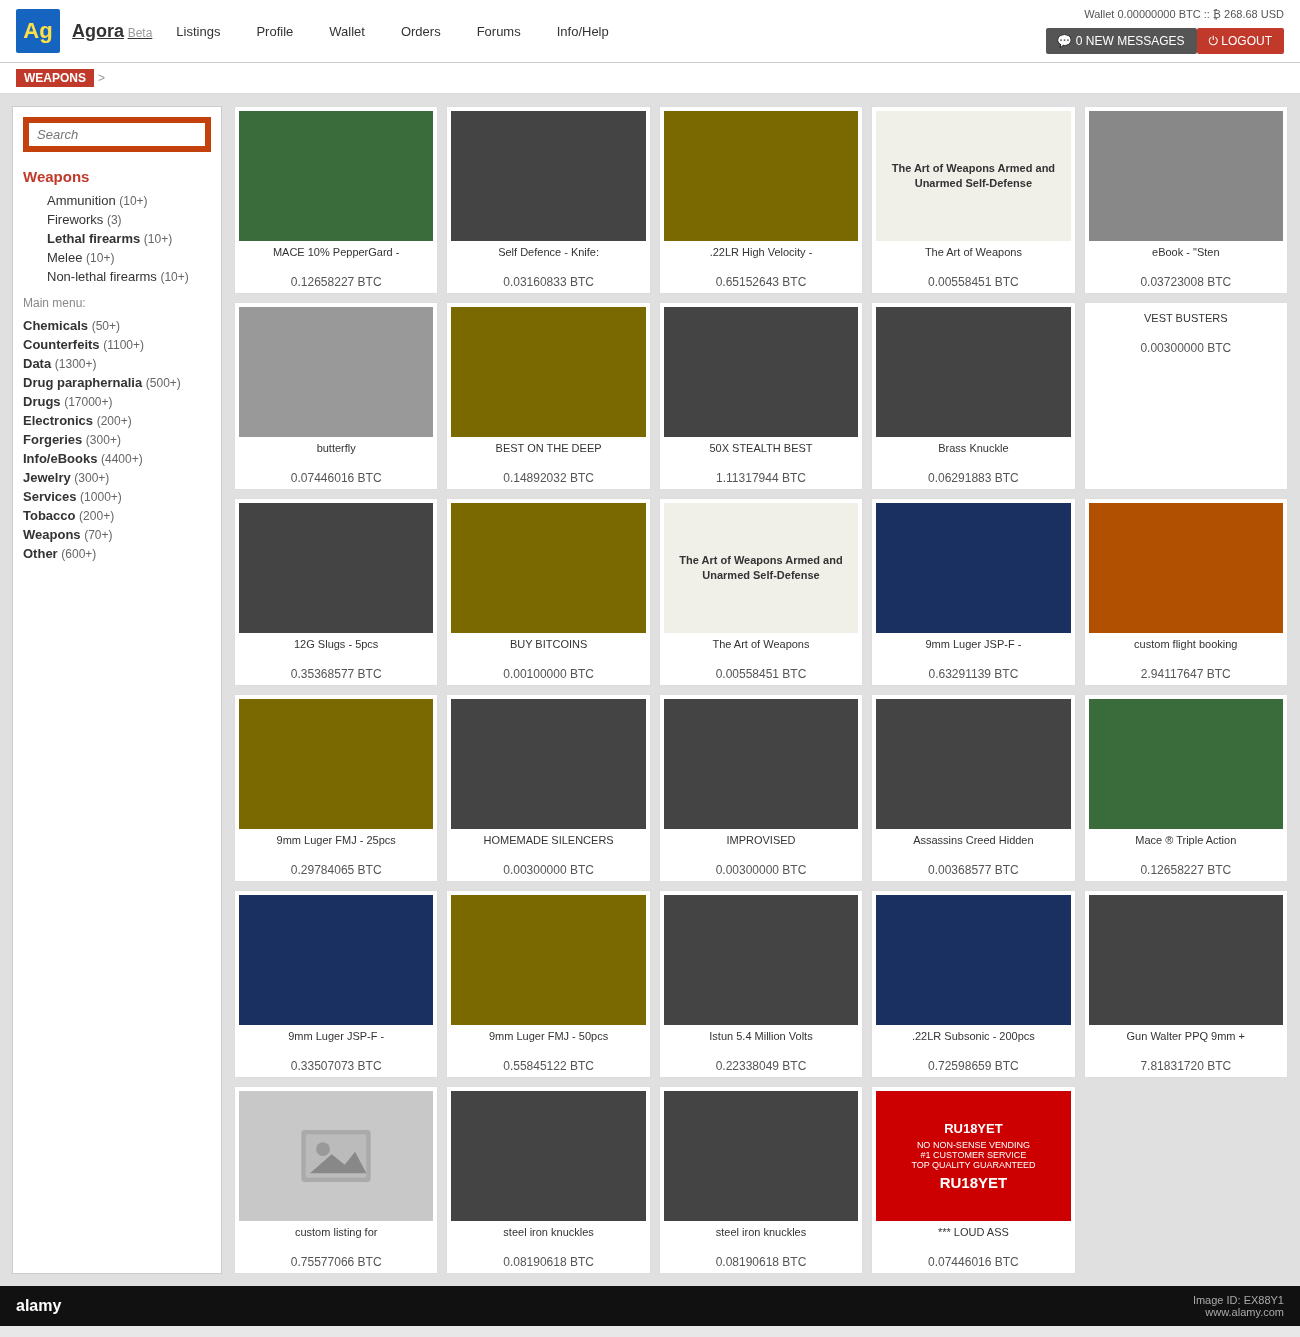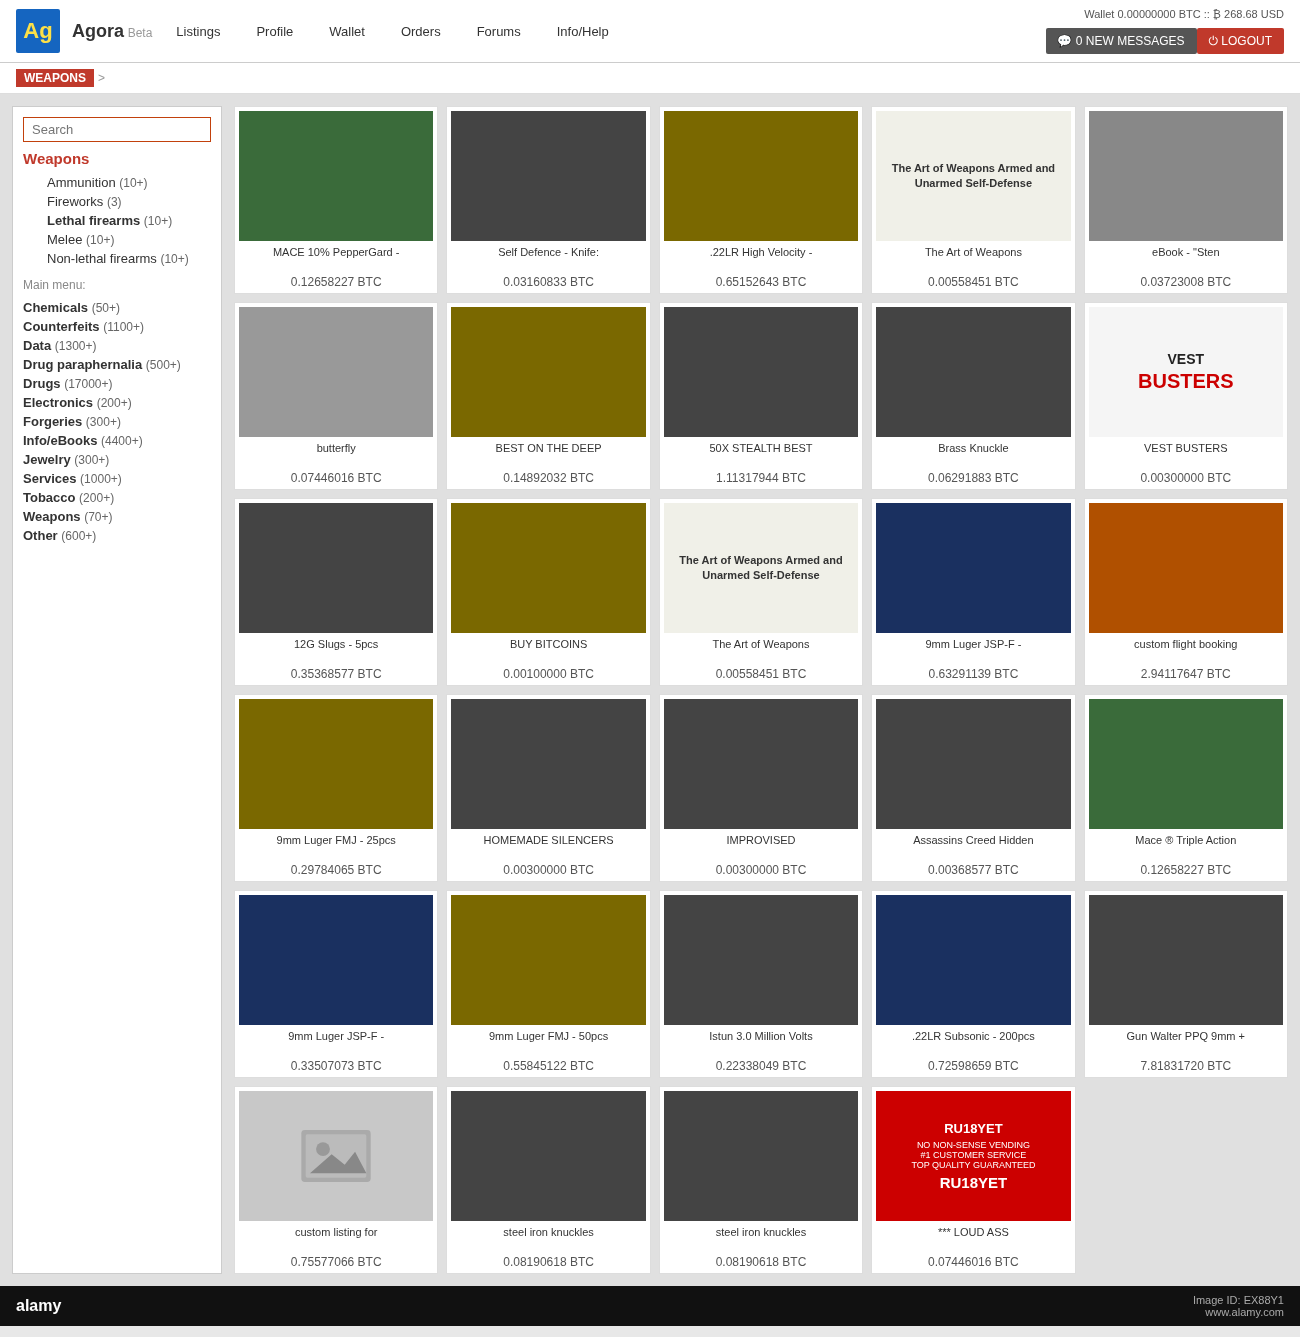--- a/index.html
+++ b/index.html
@@ -2,41 +2,41 @@
 <html><head>
   <meta charset="utf-8">
   <style>
     * { box-sizing: border-box; margin: 0; padding: 0; }
     body { font-family: Arial, sans-serif; font-size: 13px; background: #e8e8e8; color: #333; }
 
     
     .header { background: #fff; border-bottom: 1px solid #ccc; padding: 8px 16px; display: flex; align-items: center; justify-content: space-between; }
     .header-left { display: flex; align-items: center; gap: 12px; }
     .logo { background: #1565c0; color: #fde047; font-size: 22px; font-weight: bold; width: 44px; height: 44px; display: flex; align-items: center; justify-content: center; border-radius: 2px; }
-    .site-title { font-size: 18px; font-weight: bold; color: #333; }
+    .site-title { font-size: 18px; font-weight: bold; color: #333; text-decoration: underline; }
     .site-title span { font-size: 12px; color: #999; font-weight: normal; }
     .nav { display: flex; gap: 12px; }
     .nav a { padding: 6px 12px; text-decoration: none; color: #333; font-size: 13px; }
     .header-right { display: flex; align-items: center; gap: 8px; flex-direction: column; align-items: flex-end; }
     .wallet-info { font-size: 11px; color: #555; }
     .header-buttons { display: flex; }
     .btn-messages { background: #555; color: #fff; border: none; padding: 6px 12px; font-size: 12px; cursor: pointer; border-radius: 2px; }
     .btn-logout { background: #c0392b; color: #fff; border: none; padding: 6px 12px; font-size: 12px; cursor: pointer; border-radius: 2px; }
 
     
     .breadcrumb { background: #fff; padding: 6px 16px; border-bottom: 1px solid #ddd; display: flex; align-items: center; gap: 4px; }
     .breadcrumb-item { background: #c0392b; color: #fff; padding: 2px 8px; font-size: 12px; font-weight: bold; }
     .breadcrumb-sep { color: #999; font-size: 12px; }
 
     
     .main { display: flex; padding: 12px; gap: 12px; background: #e0e0e0; min-height: 900px; }
 
     
     .sidebar { width: 210px; min-width: 210px; background: #fff; border: 1px solid #ccc; padding: 10px; font-size: 13px; }
-    .search-input { width: 100%; border: 1px solid #c2410c; padding: 4px 8px; font-size: 13px; margin-bottom: 8px; }
+    .search-input { width: 100%; border: 6px solid #c2410c; padding: 4px 8px; font-size: 13px; margin-bottom: 16px; font-style: italic; }
     .sidebar-section-title { color: #c0392b; font-weight: bold; font-size: 15px; margin-bottom: 6px; }
     .sidebar-item { padding: 2px 0 2px 12px; color: #333; cursor: pointer; font-size: 13px; }
     .sidebar-count { color: #666; font-weight: normal; font-size: 12px; }
     .sidebar-divider { margin: 10px 0 6px 0; color: #888; font-size: 12px; }
     .sidebar-main-item { padding: 2px 0 2px 0; cursor: pointer; font-size: 13px; }
     .sidebar-indent { padding-left: 12px; }
 
     
     .products { flex: 1; }
     .grid { display: grid; grid-template-columns: repeat(5, 1fr); gap: 8px; }
@@ -161,23 +161,20 @@
     <div style="width:100%;height:130px;background:#444;display:flex;align-items:center;justify-content:center;color:#fff;font-size:10px;"></div>
     <div class="product-title">50X STEALTH BEST</div>
     <div class="product-price">1.11317944 BTC</div>
   </div>
         <div class="product-card">
     <div style="width:100%;height:130px;background:#444;display:flex;align-items:center;justify-content:center;color:#fff;font-size:10px;"></div>
     <div class="product-title">Brass Knuckle</div>
     <div class="product-price">0.06291883 BTC</div>
   </div>
         <div class="product-card">
-    <div style="width:100%;height:130px;background:#f5f5f5;display:flex;align-items:center;justify-content:center;padding:6px;">
-      <div style="text-align:center;font-size:14px;font-weight:bold;color:#222;line-height:1.3;">VEST<br><span style="font-size:20px;color:#c00;">BUSTERS</span></div>
-    </div>
     <div class="product-title">VEST BUSTERS</div>
     <div class="product-price">0.00300000 BTC</div>
   </div>
         <div class="product-card">
     <div style="width:100%;height:130px;background:#444;display:flex;align-items:center;justify-content:center;color:#fff;font-size:10px;"></div>
     <div class="product-title">12G Slugs - 5pcs</div>
     <div class="product-price">0.35368577 BTC</div>
   </div>
         <div class="product-card">
     <div style="width:100%;height:130px;background:#7a6800;display:flex;align-items:center;justify-content:center;color:#fff;font-size:10px;"></div>
@@ -231,21 +228,21 @@
     <div class="product-title">9mm Luger JSP-F -</div>
     <div class="product-price">0.33507073 BTC</div>
   </div>
         <div class="product-card">
     <div style="width:100%;height:130px;background:#7a6800;display:flex;align-items:center;justify-content:center;color:#fff;font-size:10px;"></div>
     <div class="product-title">9mm Luger FMJ - 50pcs</div>
     <div class="product-price">0.55845122 BTC</div>
   </div>
         <div class="product-card">
     <div style="width:100%;height:130px;background:#444;display:flex;align-items:center;justify-content:center;color:#fff;font-size:10px;"></div>
-    <div class="product-title">Istun 3.0 Million Volts</div>
+    <div class="product-title">Istun 5.4 Million Volts</div>
     <div class="product-price">0.22338049 BTC</div>
   </div>
         <div class="product-card">
     <div style="width:100%;height:130px;background:#1a3060;display:flex;align-items:center;justify-content:center;color:#fff;font-size:10px;"></div>
     <div class="product-title">.22LR Subsonic - 200pcs</div>
     <div class="product-price">0.72598659 BTC</div>
   </div>
         <div class="product-card">
     <div style="width:100%;height:130px;background:#444;display:flex;align-items:center;justify-content:center;color:#fff;font-size:10px;"></div>
     <div class="product-title">Gun Walter PPQ 9mm +</div>

